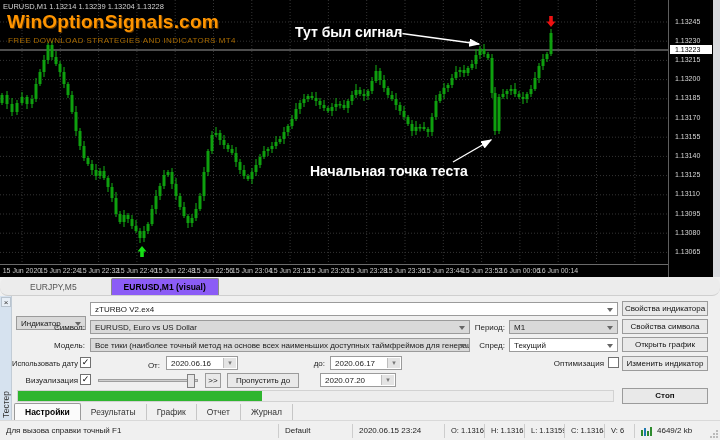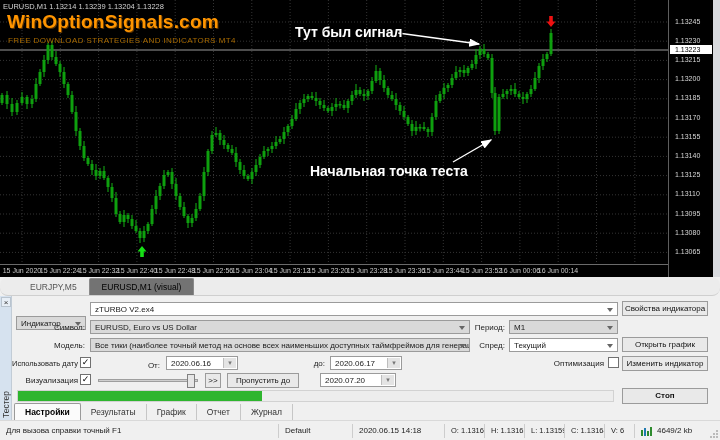--- a/index.html
+++ b/index.html
@@ -21,22 +21,22 @@
   #bid-box { position:absolute; left:1px; top:45px; width:42px; background:#fff; color:#000; font-size:7px;
              padding:1px 0 1px 5px; z-index:2; }
   #right-strip { position:absolute; left:713px; top:0; width:7px; height:277px; background:#d8dade; }
   #time-axis { position:absolute; left:0; top:264px; width:668px; height:13px; border-top:1px solid #6a6a6a; background:#000; }
   .time-label { position:absolute; top:2px; font-size:7px; color:#c9c9c9; transform:translateX(-50%); white-space:nowrap; }
 
   
   #chart-tabs { position:absolute; left:0; top:277px; width:720px; height:19px; background:#ececec;
                 border-bottom:1px solid #cfcfcf; display:flex; align-items:flex-end; padding-left:18px;border-radius:8px; }
   .ctab { font-size:8.5px; color:#555; padding:3px 12px 3px 12px; }
-  .ctab.active { background:#737373; border:1px solid #8a8a8a; border-bottom:none; color:#000;
-                 border-radius:2px 2px 0 0; font-weight:normal; }
+  .ctab.active { background:#8b5cf6; border:1px solid #8a8a8a; border-bottom:none; color:#000;
+                 border-radius:2px 2px 0 0; font-weight:bold;margin-left:22px; }
 
   
   #tester { position:absolute; left:0; top:296px; width:720px; height:124px; background:#f0f0f0; font-size:8px; color:#1a1a1a; }
   #tester-side { position:absolute; left:0; top:0; width:12px; height:124px; background:#d6e2ef; border-right:1px solid #c2ccd6; }
   #tester-close { position:absolute; left:1px; top:1px; width:10px; height:10px; font-size:8px; line-height:10px;
                   text-align:center; color:#333; background:#e7eef6; border:1px solid #b9c4cf; }
   #tester-side-label { position:absolute; bottom:2px; left:1px; writing-mode:vertical-rl; transform:rotate(180deg);
                        font-size:8.5px; color:#333; }
   .t-label { position:absolute; text-align:right; color:#222; }
   .combo { position:absolute; height:14px; border:1px solid #9b9b9b; background:#fff; padding:2px 14px 1px 4px;
@@ -462,20 +462,21 @@
   <div class="btn" style="top:5px">Свойства индикатора</div>
 
   <div class="t-label" style="left:40px;top:27px;width:45px">Символ:</div>
   <div class="combo gray" style="left:90px;top:24px;width:380px">
     <span>EURUSD, Euro vs US Dollar</span><i class="arr"></i>
   </div>
   <div class="t-label" style="left:460px;top:27px;width:45px">Период:</div>
   <div class="combo gray" style="left:509px;top:24px;width:109px">
     <span>M1</span><i class="arr"></i>
   </div>
+  <div class="btn" style="top:23px">Свойства символа</div>
 
   <div class="t-label" style="left:40px;top:45px;width:45px">Модель:</div>
   <div class="combo gray" style="left:90px;top:42px;width:380px">
     <span>Все тики (наиболее точный метод на основе всех наименьших доступных таймфреймов для генерации каждого тика)</span><i class="arr"></i>
   </div>
   <div class="t-label" style="left:460px;top:45px;width:45px">Спред:</div>
   <div class="combo" style="left:509px;top:42px;width:109px">
     <span>Текущий</span><i class="arr"></i>
   </div>
   <div class="btn" style="top:41px">Открыть график</div>
@@ -515,21 +516,21 @@
     <div class="ttab">Результаты</div>
     <div class="ttab">График</div>
     <div class="ttab">Отчет</div>
     <div class="ttab">Журнал</div>
   </div>
 </div>
 
 <div id="status">
   <div id="s-help" class="scell">Для вызова справки точный F1</div>
   <div id="s-default" class="scell">Default</div>
-  <div id="s-datetime" class="scell">2020.06.15 14:18</div>
+  <div id="s-datetime" class="scell">2020.06.15 23:24</div>
   <div class="scell s-ohlc">O: 1.13160</div>
   <div class="scell s-ohlc">H: 1.13165</div>
   <div class="scell s-ohlc">L: 1.13159</div>
   <div class="scell s-ohlc">C: 1.13164</div>
   <div id="s-vol" class="scell">V: 6</div>
   <div id="s-size" class="scell">
     <svg width="13" height="10">
       <rect x="0" y="4" width="2" height="6" fill="#2e8b2e"></rect>
         <rect x="3" y="2" width="2" height="8" fill="#1f7ab0"></rect>
       <rect x="6" y="5" width="2" height="5" fill="#2e8b2e"></rect>

